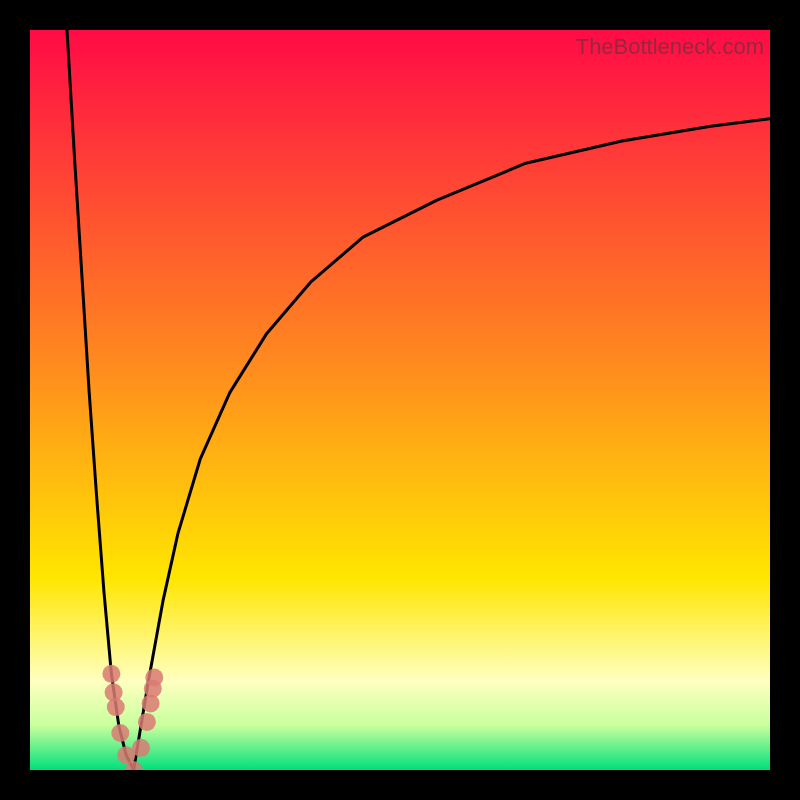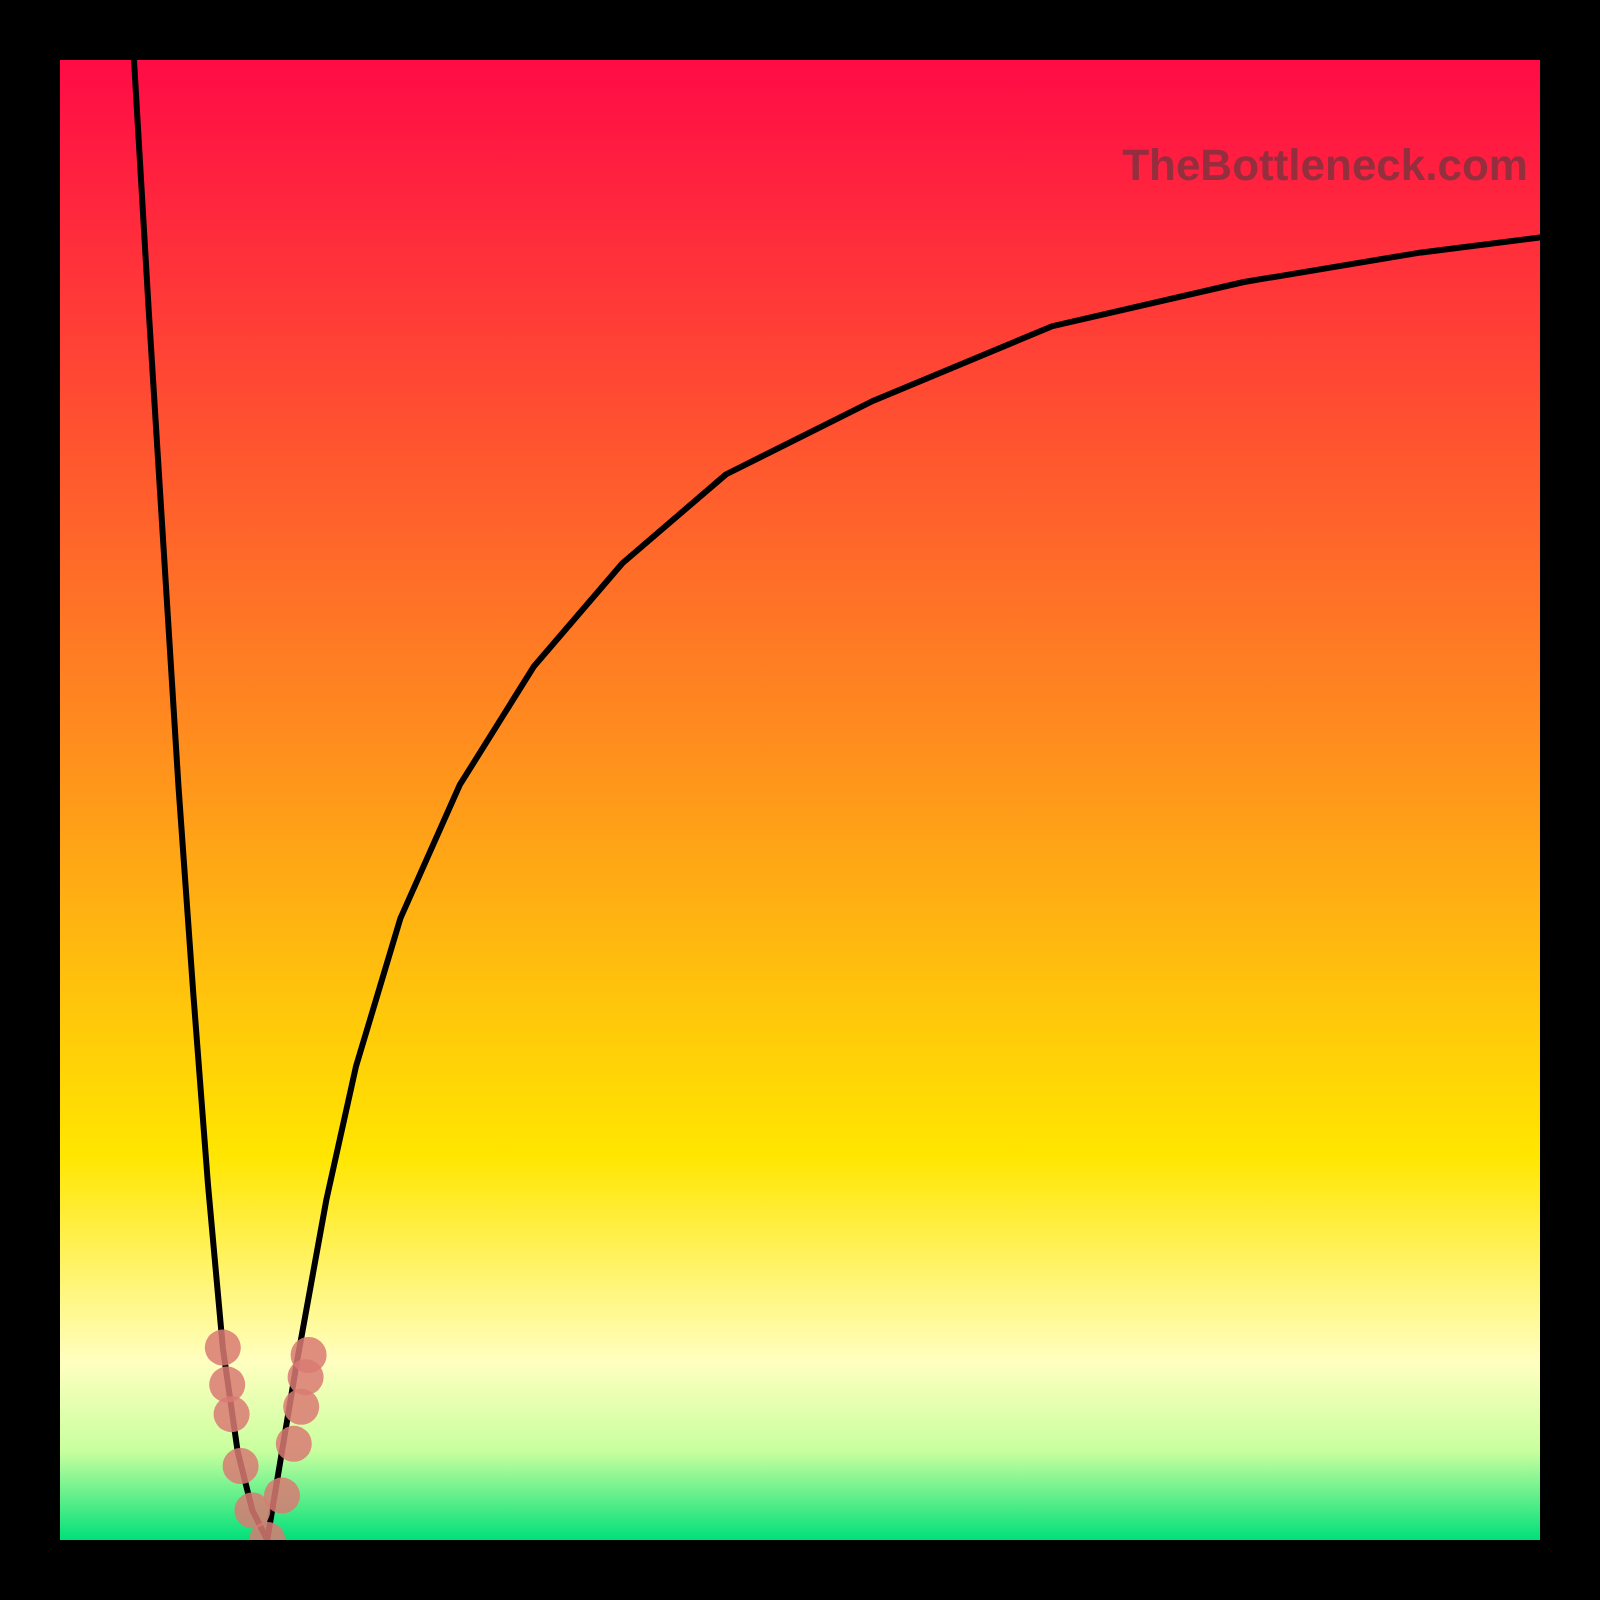--- a/index.html
+++ b/index.html
@@ -27,24 +27,23 @@
   .grad {
     position: absolute;
     left: 0; top: 0; right: 0; bottom: 0;
   }
   .watermark {
     position: absolute;
     top: 4px;
     right: 6px;
     font-family: Arial, Helvetica, sans-serif;
     font-size: 22px;
-    font-weight: bold;
+    font-weight: normal;
     color: rgba(60,60,60,0.55);
     user-select: none;
-    margin-top: 36px;
   }
   svg.curve {
     position: absolute;
     left: 0; top: 0;
     width: 740px;
     height: 740px;
     overflow: visible;
   }
   .dot {
     fill: #d97a73;

